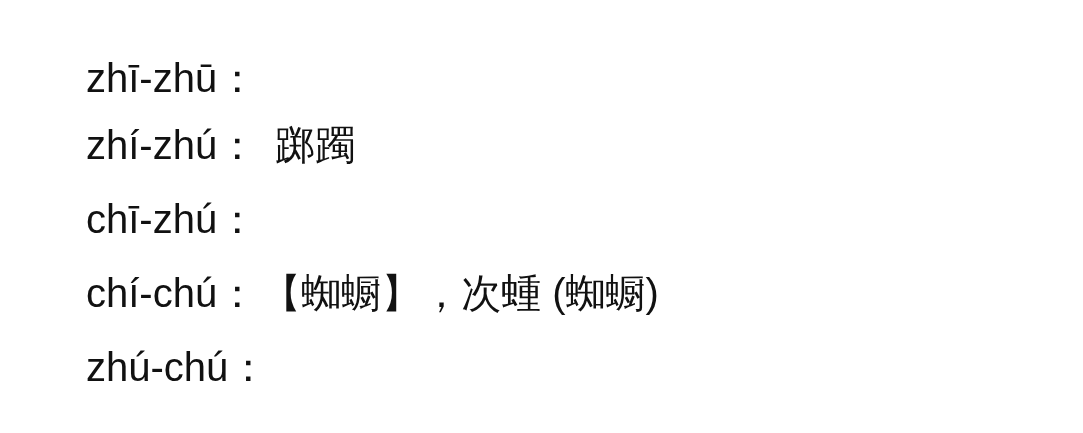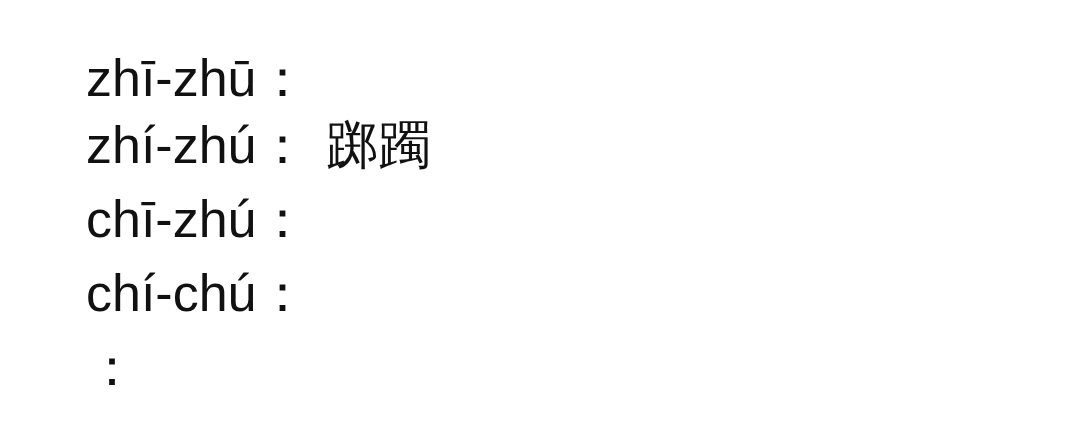--- a/index.html
+++ b/index.html
@@ -17,21 +17,21 @@
     }
     .entries {
       position: absolute;
       left: 86px;
       top: 48px;
     }
     .entry {
       height: 74px;
       display: flex;
       align-items: center;
-      font-size: 52px;
+      font-size: 40px;
       line-height: 48px;
       white-space: nowrap;
     }
     .entry:first-child { height: 60px; }
     .pinyin { letter-spacing: 0px; }
     .sep { margin-right: 4px; }
     .gap { display: inline-block; }
     .hanzi { letter-spacing: 0px; }
   </style>
 </head>
@@ -49,18 +49,20 @@
     <span class="hanzi"> 踯躅</span>
   </div>
   <div class="entry">
     <span class="pinyin">chī-zhú</span>
     <span class="sep">：</span>
     <span class="gap" style="width:14px"></span>
   </div>
   <div class="entry">
     <span class="pinyin">chí-chú</span>
     <span class="sep">：</span>
+    <span class="hanzi">【蜘蟵】，次蝩 (蜘蟵)</span>
   </div>
   <div class="entry">
+    <span class="pinyin">zhú-chú</span>
     <span class="sep">：</span>
     <span class="gap" style="width:6px"></span>
   </div>
 </div>
 
 </body></html>

